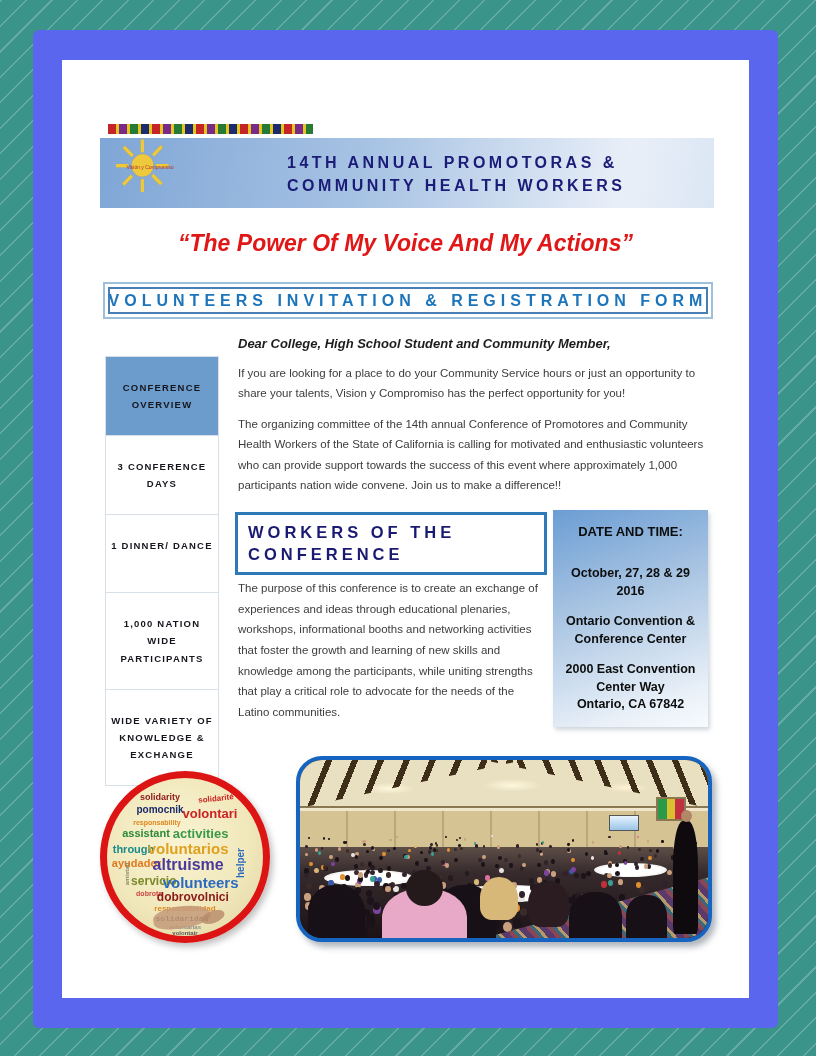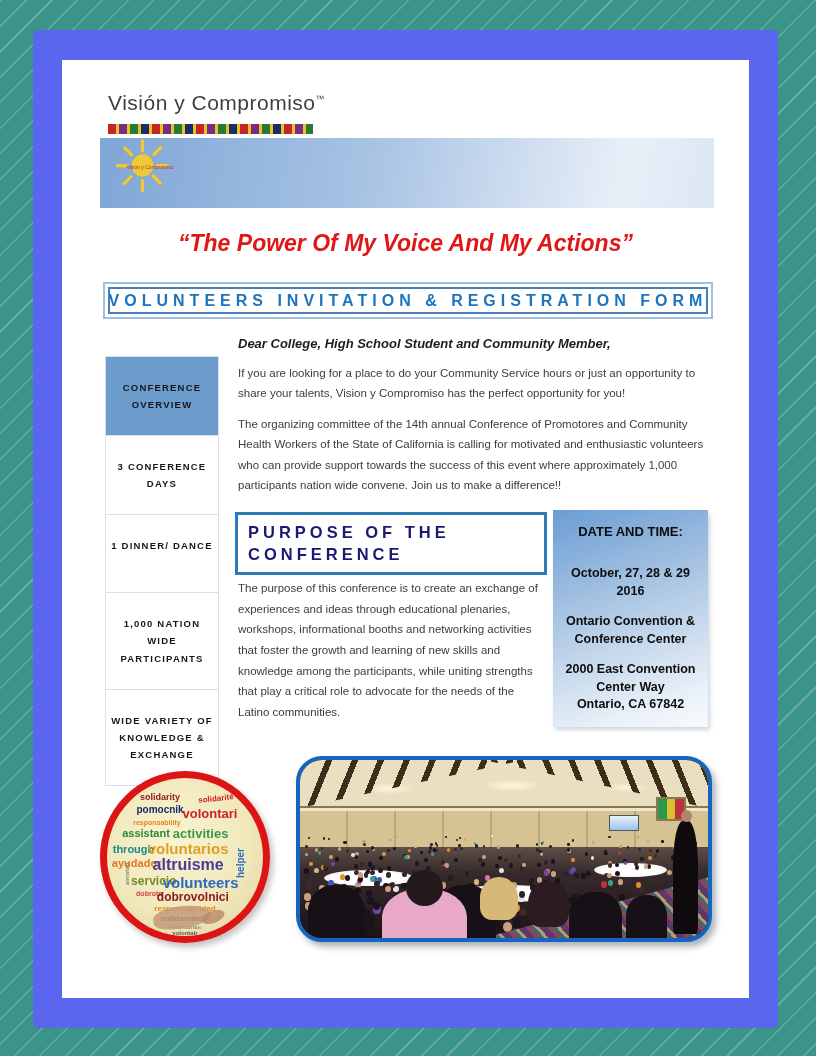--- a/index.html
+++ b/index.html
@@ -155,29 +155,30 @@
   .ph-fg-dark-head { position:absolute; left:56%; top:68%; width:10%; height:26%;
     background:#2a1c20; border-radius:48% 48% 30% 30%; }
 </style>
 </head>
 <body>
 
 <div class="bg">
   <div class="frame">
     <div class="page">
 
-      <div class="logo">
-        <span>Visión y Compromiso</span><sup>™</sup>
-      </div>
       <div class="greca"></div>
 
       <div class="banner">
         <div class="sun">
           <span class="sun-glyph">☀</span>
           <span class="sun-text">Visión y Compromiso</span>
+        </div>
+        <div class="banner-title">
+          <div>14TH ANNUAL PROMOTORAS &amp;</div>
+          <div>COMMUNITY HEALTH WORKERS</div>
         </div>
       </div>
 
       <div class="tagline">“The Power Of My Voice And My Actions”</div>
 
       <div class="form-banner">
         <div class="form-banner-inner">VOLUNTEERS INVITATION &amp; REGISTRATION FORM</div>
       </div>
 
       <aside class="sidebar">
@@ -188,21 +189,21 @@
         <div class="sb-item">WIDE VARIETY OF KNOWLEDGE &amp; EXCHANGE</div>
       </aside>
 
       <section class="letter">
         <p class="salutation">Dear College, High School Student and Community Member,</p>
         <p class="body">If you are looking for a place to do your Community Service hours or just an opportunity to share your talents, Vision y Compromiso has the perfect opportunity for you!</p>
         <p class="body">The organizing committee of the 14th annual Conference of Promotores and Community Health Workers of the State of California is calling for motivated and enthusiastic volunteers who can provide support towards the success of this event where approximately 1,000 participants nation wide convene. Join us to make a difference!!</p>
       </section>
 
       <div class="purpose-box">
-        <span>PURPOSE OF THE CONFERENCE</span>
+        <span>WORKERS OF THE CONFERENCE</span>
       </div>
       <p class="purpose-body">The purpose of this conference is to create an exchange of experiences and ideas through educational plenaries, workshops,  informational booths and networking activities that foster the growth and learning of new skills and knowledge among the participants, while uniting strengths that play a critical role to advocate for the needs of the Latino communities.</p>
 
       <div class="date-box">
         <div class="head">DATE AND TIME:</div>
         <div class="grp">
           <div>October, 27, 28 &amp; 29</div>
           <div>2016</div>
         </div>
         <div class="grp">
@@ -229,21 +230,21 @@
             <span class="wc-word" style="left: 52%; top: 44%; color: rgb(224, 160, 32); font-size: 15px; transform: translate(-50%, -50%) rotate(0deg);">voluntarios</span>
             <span class="wc-word" style="left: 19%; top: 54%; color: rgb(224, 120, 32); font-size: 11px; transform: translate(-50%, -50%) rotate(0deg);">ayudador</span>
             <span class="wc-word" style="left: 52%; top: 55%; color: rgb(74, 58, 154); font-size: 16px; transform: translate(-50%, -50%) rotate(0deg);">altruisme</span>
             <span class="wc-word" style="left: 86%; top: 54%; color: rgb(42, 106, 192); font-size: 10px; transform: translate(-50%, -50%) rotate(-90deg);">helper</span>
             <span class="wc-word" style="left: 13%; top: 61%; color: rgb(138, 138, 106); font-size: 6px; transform: translate(-50%, -50%) rotate(-90deg);">amistad</span>
             <span class="wc-word" style="left: 30%; top: 65%; color: rgb(122, 138, 42); font-size: 12px; transform: translate(-50%, -50%) rotate(0deg);">servicio</span>
             <span class="wc-word" style="left: 60%; top: 66%; color: rgb(42, 106, 192); font-size: 15px; transform: translate(-50%, -50%) rotate(0deg);">volunteers</span>
             <span class="wc-word" style="left: 27%; top: 73%; color: rgb(204, 68, 68); font-size: 7px; transform: translate(-50%, -50%) rotate(0deg);">dobrota</span>
             <span class="wc-word" style="left: 55%; top: 75%; color: rgb(138, 26, 26); font-size: 12px; transform: translate(-50%, -50%) rotate(0deg);">dobrovolnici</span>
             <span class="wc-word" style="left: 50%; top: 83%; color: rgb(224, 136, 32); font-size: 8px; transform: translate(-50%, -50%) rotate(0deg);">responsabilidad</span>
-            <span class="wc-word" style="left: 48%; top: 89%; color: rgb(58, 58, 58); font-size: 8px; transform: translate(-50%, -50%) rotate(0deg);">solidaridad</span>
+            <span class="wc-word" style="left: 48%; top: 89%; color: rgb(58, 58, 58); font-size: 8px; transform: translate(-50%, -50%) rotate(0deg); font-family: Liberation Mono, monospace;">solidaridad</span>
             <span class="wc-word" style="left: 50%; top: 94%; color: rgb(138, 138, 138); font-size: 6px; transform: translate(-50%, -50%) rotate(0deg);">voluntarias</span>
             <span class="wc-word" style="left: 50%; top: 98%; color: rgb(85, 85, 85); font-size: 6px; transform: translate(-50%, -50%) rotate(0deg);">volontair</span>
           </div>
         <div class="hand"></div>
         <div class="hand2"></div>
       </div>
 
       <div class="photo">
         <div class="ph-crowd"></div>
         <div class="ph-ceiling"></div>

